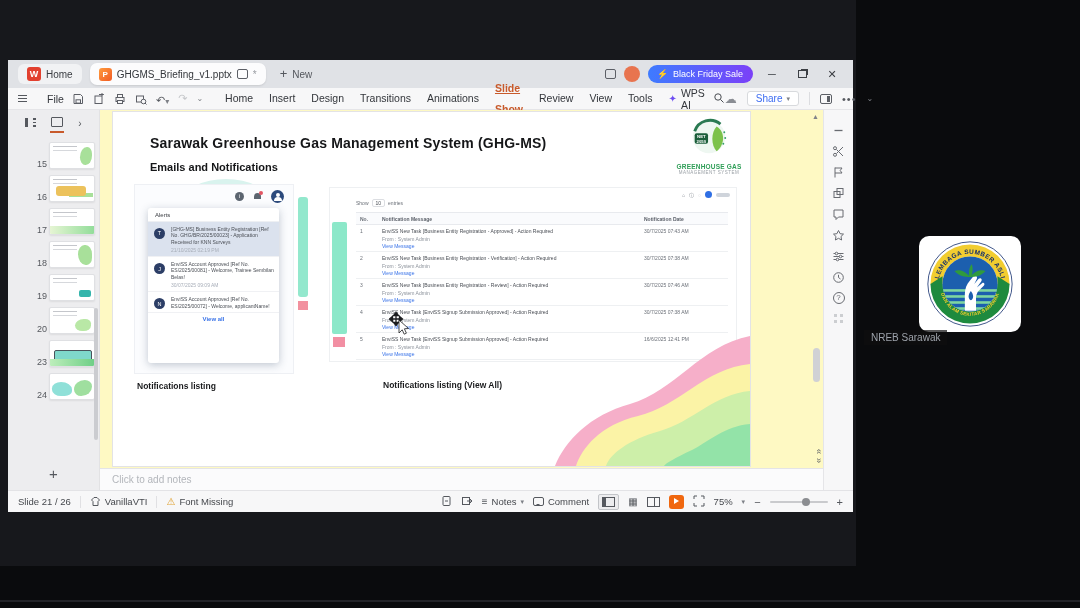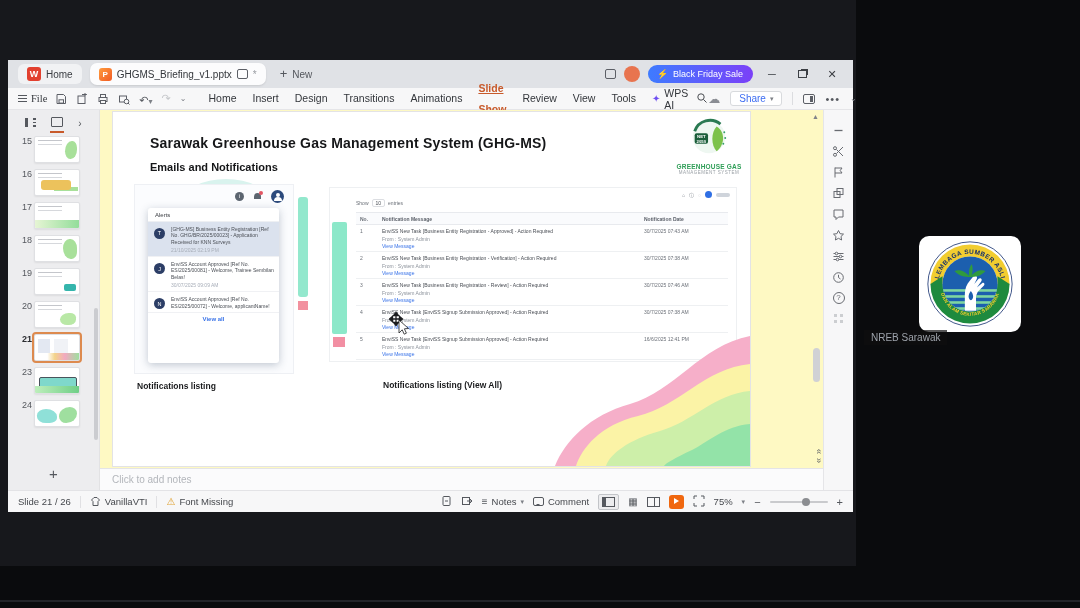--- a/index.html
+++ b/index.html
@@ -22,21 +22,21 @@
   .plus { font-size:13px; line-height:10px; }
   .spacer { flex:1; }
   .preview-ic { width:11px; height:10px; border:1px solid #5c5f66; border-radius:2px; position:relative; }
   .avatar { width:16px; height:16px; border-radius:50%; background:#e8744f; display:flex; align-items:center; justify-content:center; color:#fff; font-size:8px; }
   .sale-pill { height:18px; border-radius:9px; background:linear-gradient(90deg,#3e7bff,#7b40f8); color:#fff; font-size:9px; display:flex; align-items:center; gap:4px; padding:0 10px; }
   .winbtn { color:#3c3f44; font-size:11px; width:22px; text-align:center; }
   .maxbtn { width:9px; height:8px; border:1px solid #3c3f44; box-shadow:2px -2px 0 -1px #3c3f44; display:inline-block; }
 
   
   .ribbon { height:22px; background:#f7f7f8; border-bottom:1px solid #e5e5e8; display:flex; align-items:center; padding:0 10px; flex:none; }
-  .file-btn { display:flex; align-items:center; gap:4px; font-size:10.5px; color:#33363b; margin-right:8px;font-family:Liberation Serif, serif; }
+  .file-btn { display:flex; align-items:center; gap:20px; font-size:10.5px; color:#33363b; margin-right:8px; }
   .hamb { display:inline-block; width:9px; height:7px; border-top:1.5px solid #55585e; border-bottom:1.5px solid #55585e; position:relative; }
   .hamb::after { content:""; position:absolute; left:0; top:1.5px; width:100%; height:1.5px; background:#55585e; }
   .qat { display:flex; align-items:center; gap:9px; margin-right:14px; }
   .qat svg { display:block; }
   .undo { font-size:11px; color:#55585e; }
   .undo-dd, .chev { font-size:8px; color:#7d8086; }
   .redo { font-size:11px; color:#c5c7ca; }
   .menus { display:flex; align-items:center; }
   .menu { padding:0 8px; font-size:10.5px; color:#33363b; position:relative; line-height:21px; }
   .menu.active { color:#c85a2b; font-weight:bold;text-decoration:underline; }
@@ -53,21 +53,21 @@
 
   
   .workspace { flex:1; display:flex; min-height:0; }
   .thumbs { width:92px; background:#ededef; border-right:1px solid #e2e2e4; position:relative; flex:none; }
   .thumbs-head { height:26px; display:flex; align-items:center; justify-content:center; gap:13px; color:#55585e; font-size:10px; }
   .th-ic { position:relative; padding:2px 1px; }
   .th-ic.active::after { content:""; position:absolute; left:0; right:0; bottom:-2px; height:2px; background:#c85a2b; }
   .outline-ic { display:inline-block; width:11px; height:9px; border-left:3px solid #55585e; background:repeating-linear-gradient(#55585e 0 1.5px, transparent 1.5px 3.7px); background-position:5px 0; background-size:6px 100%; background-repeat:no-repeat; background-position-x:5px; }
   .slide-ic { display:inline-block; width:12px; height:10px; border:1.3px solid #55585e; border-radius:1px; }
   .thumb-list { position:absolute; left:0; right:0; top:26px; }
-  .thumb-row { display:flex; align-items:flex-start; gap:2px; padding-left:9px; height:33px; }
+  .thumb-row { display:flex; align-items:flex-end; gap:2px; padding-left:24px; height:33px; }
   .tnum { width:15px; text-align:right; font-size:9px; color:#55585e; }
   .thumb-row.selected .tnum { color:#2b2d31; font-weight:bold; }
   .thumb { position:relative; width:46px; height:27px; background:#fff; border:1px solid #dfe0e3; border-radius:2px; box-shadow:0 1px 2px rgba(0,0,0,.07); overflow:hidden; }
   .thumb-row.selected .thumb { outline:2px solid #dd8a4e; outline-offset:0; }
   .thumb::before { content:""; position:absolute; left:3px; top:3px; width:24px; height:7px;
      background:linear-gradient(#c4c6cb 0 1.3px, transparent 1.3px 4px, #d6d8dc 4px 5px, transparent 5px); }
   .thumb::after { content:""; position:absolute; }
   .t15::after { right:2px; top:4px; width:12px; height:18px; background:#a8e09a; border-radius:60% 40% 55% 45%; }
   .t16::after { left:6px; top:10px; width:30px; height:10px; background:#ecc25c; border-radius:3px; box-shadow:10px 4px 0 -3px #a8e09a; }
   .t17::after { left:0; bottom:0; width:100%; height:8px; background:linear-gradient(90deg,#e6f5d4,#93dd9a); }
@@ -312,24 +312,20 @@
             <span class="tnum">18</span>
             <div class="thumb t18"></div>
           </div>
         <div class="thumb-row">
             <span class="tnum">19</span>
             <div class="thumb t19"></div>
           </div>
         <div class="thumb-row">
             <span class="tnum">20</span>
             <div class="thumb t20"></div>
-          </div>
-        <div class="thumb-row selected">
-            <span class="tnum">21</span>
-            <div class="thumb t21"></div>
           </div>
         <div class="thumb-row">
             <span class="tnum">23</span>
             <div class="thumb t23"></div>
           </div>
         <div class="thumb-row">
             <span class="tnum">24</span>
             <div class="thumb t24"></div>
           </div>
       </div>

